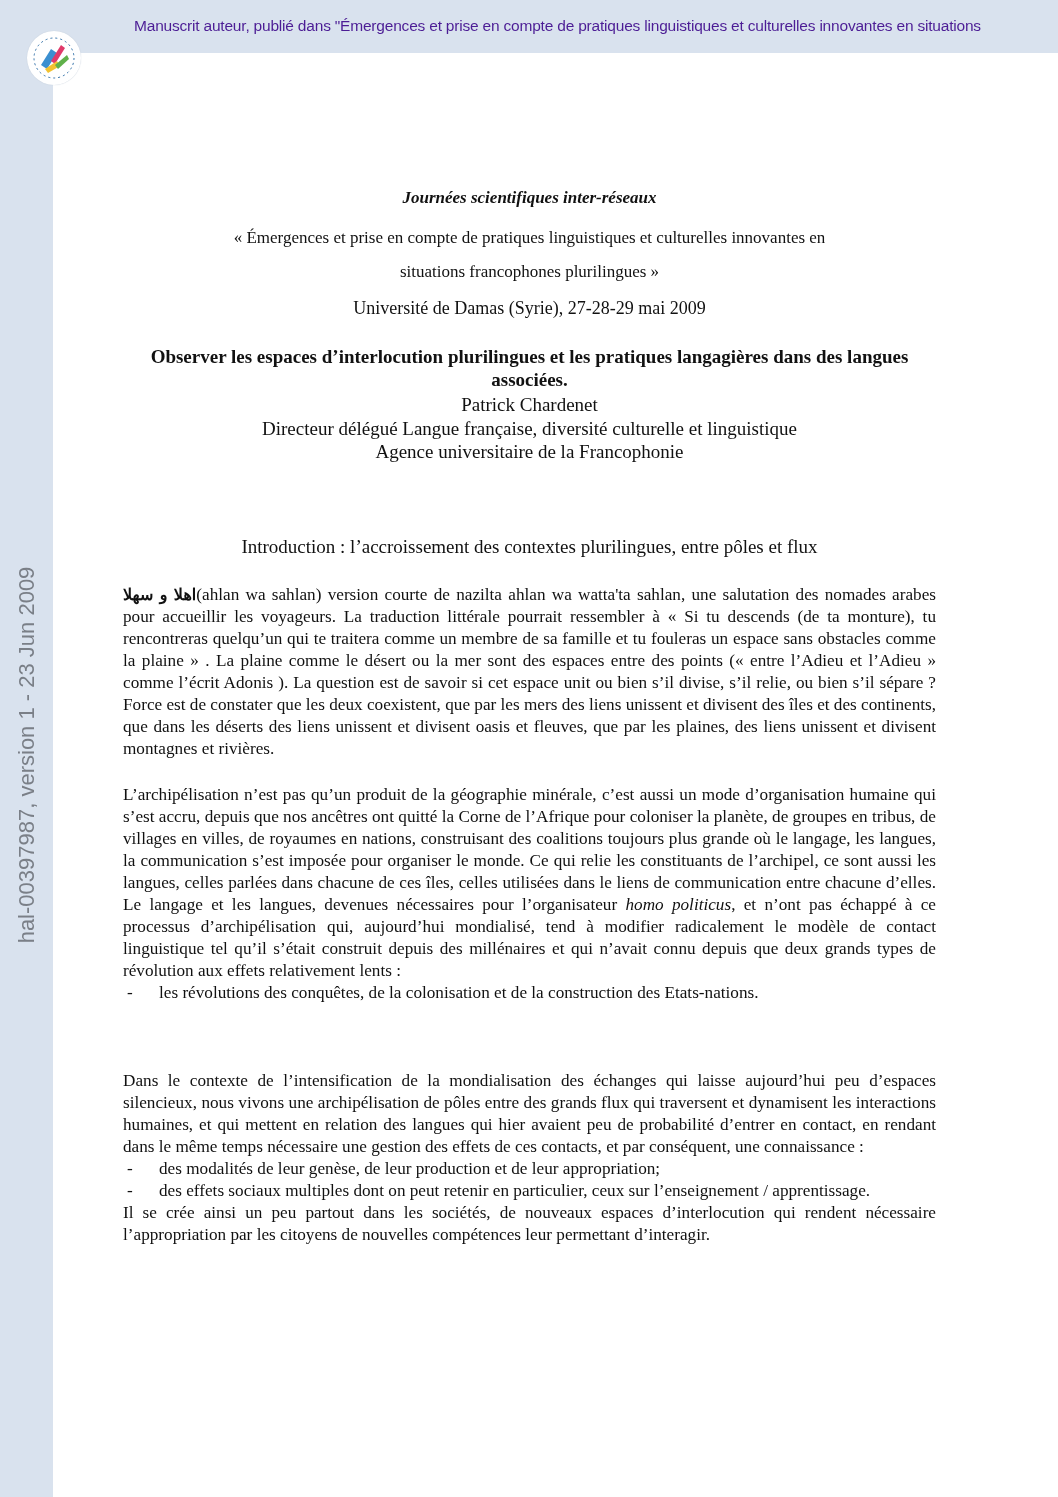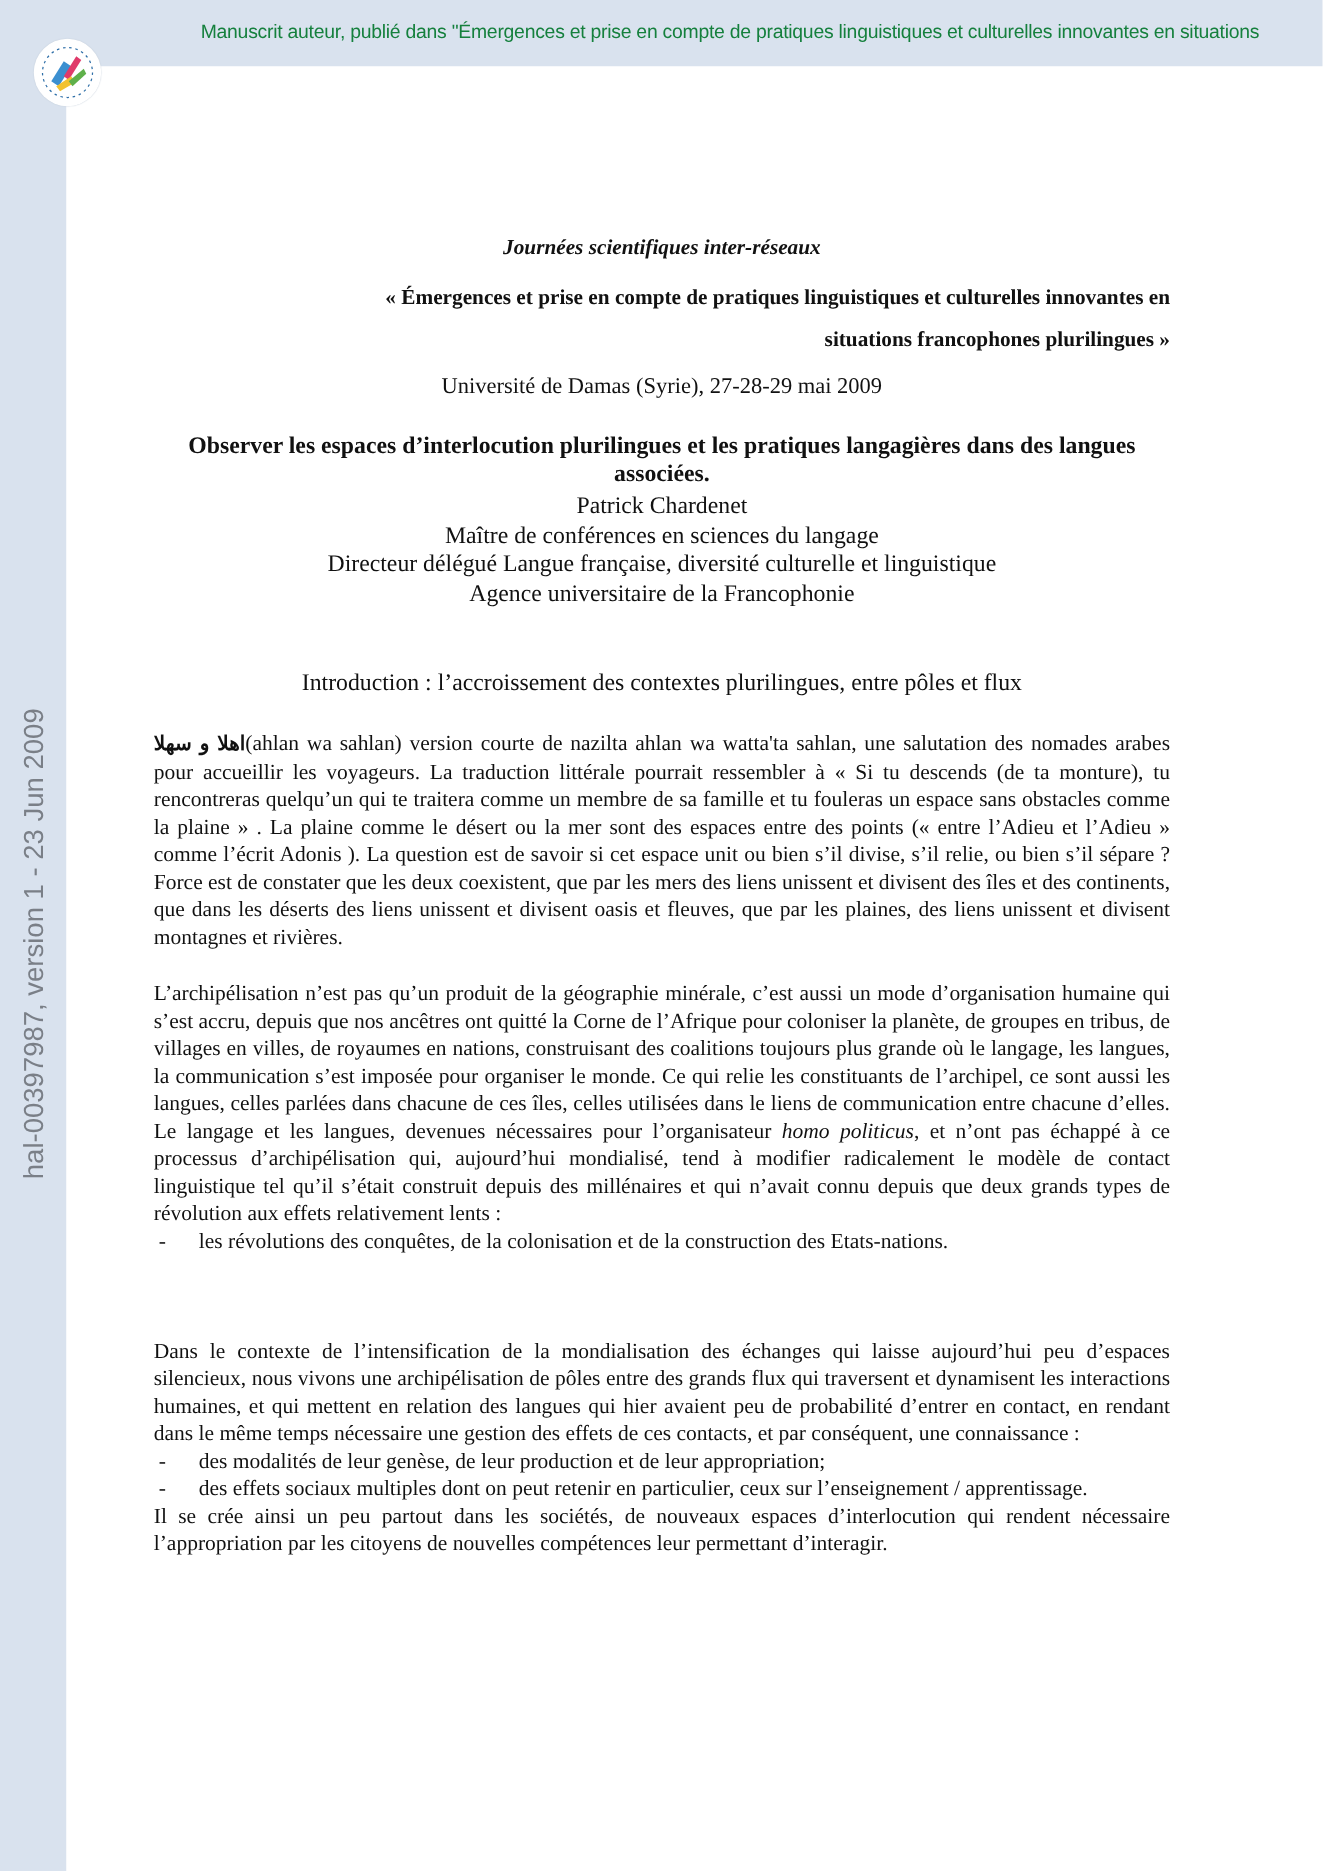--- a/index.html
+++ b/index.html
@@ -12,23 +12,23 @@
   .top-band {
     position:absolute; left:0; top:0; width:1058px; height:53px;
     background:#d9e2ee;
   }
   .left-band {
     position:absolute; left:0; top:0; width:53px; height:1497px;
     background:#d9e2ee;
   }
   .header-note {
     position:absolute; right:24px; top:17px; width:900px;
-    text-align:center;
+    text-align:left;
     font-family:"Liberation Sans", sans-serif;
-    font-size:15.5px; line-height:18px; color:#15803d;
+    font-size:15.5px; line-height:18px; color:#4c1d95;
     letter-spacing:-0.2px;
   }
   .logo {
     position:absolute; left:27px; top:31px; width:54px; height:54px;
     border-radius:50%; background:#fff;
     box-shadow:0 0 1px #b8c4d2;
   }
   .logo svg { width:54px; height:54px; }
   .side-stamp {
     position:absolute; left:27px; top:755px;
@@ -40,21 +40,21 @@
   .page {
     position:absolute; left:123px; top:0; width:813px;
   }
   .center { text-align:center; }
   .conf-title {
     position:absolute; left:0; width:813px; top:188px;
     font-style:italic; font-weight:bold; font-size:17px;
   }
   .conf-theme {
     position:absolute; left:0; width:813px; top:221px;
-    font-weight:bold; font-size:17px; line-height:34px;text-align:right;
+    font-weight:normal; font-size:17px; line-height:34px;
   }
   .conf-theme span { display:block; }
   .conf-place {
     position:absolute; left:0; width:813px; top:298px;
     font-weight:normal; font-size:18px;
   }
   .paper-title {
     position:absolute; left:0; width:813px; top:345px;
     font-weight:bold; font-size:19px; line-height:23px;
   }
@@ -108,21 +108,20 @@
     <span>« Émergences et prise en compte de pratiques linguistiques et culturelles innovantes en</span>
     <span>situations francophones plurilingues »</span>
   </div>
 
   <div class="conf-place center">Université de Damas (Syrie), 27-28-29 mai 2009</div>
 
   <div class="paper-title center">Observer les espaces d’interlocution plurilingues et les pratiques langagières dans des langues associées.</div>
 
   <div class="author-block center">
     <div>Patrick Chardenet</div>
-    <div>Maître de conférences en sciences du langage</div>
     <div>Directeur délégué Langue française, diversité culturelle et linguistique</div>
     <div>Agence universitaire de la Francophonie</div>
   </div>
 
   <div class="section-title center">Introduction : l’accroissement des contextes plurilingues, entre pôles et flux</div>
 
   <div class="body-text" style="top:584px;">
     <p><span class="arabic">اهلا و سهلا</span><span>(ahlan wa sahlan) version courte de nazilta ahlan wa watta'ta sahlan, une salutation des nomades arabes pour accueillir les voyageurs. La traduction littérale pourrait ressembler à « Si tu descends (de ta monture), tu rencontreras quelqu’un qui te traitera comme un membre de sa famille et tu fouleras un espace sans obstacles comme la plaine » . La plaine comme le désert ou la mer sont des espaces entre des points (« entre l’Adieu et l’Adieu » comme l’écrit Adonis  ). La question est de savoir si cet espace unit ou bien s’il divise, s’il relie, ou bien s’il sépare ? Force est de constater que les deux coexistent, que par les mers des liens unissent et divisent des îles et des continents, que dans les déserts des liens unissent et divisent oasis et fleuves, que par les plaines, des liens unissent et divisent montagnes et rivières.</span></p>
   </div>
 

